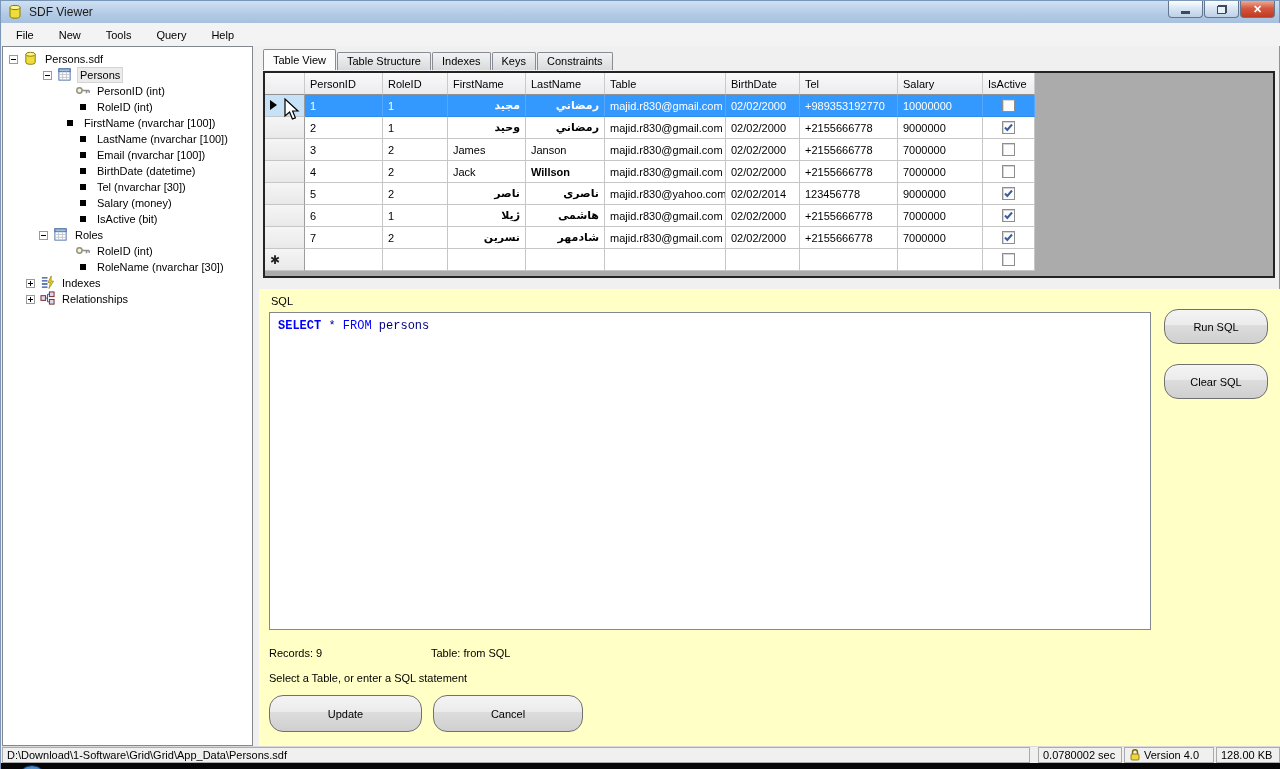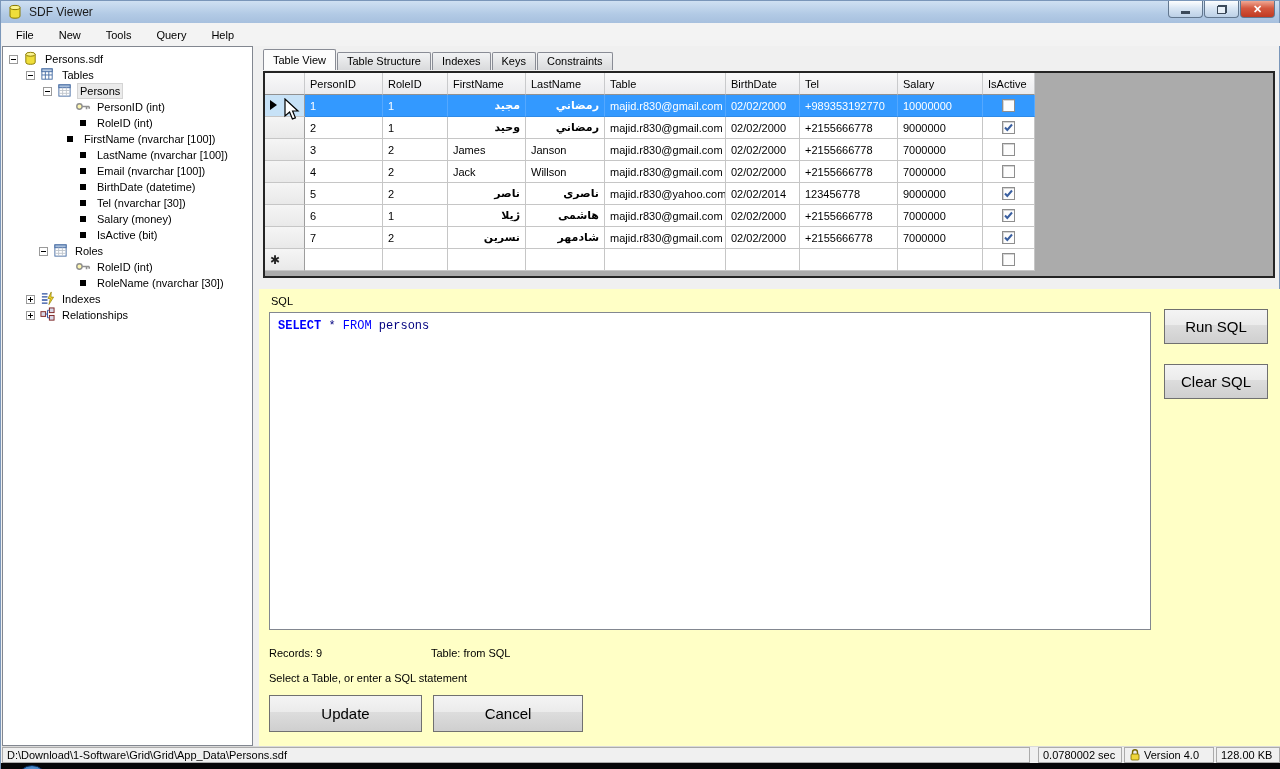--- a/index.html
+++ b/index.html
@@ -67,23 +67,23 @@
   .cb svg { display:block; }
 
   
   #sqlpanel { position:absolute; left:258px; top:288px; width:1021px; height:457px; background:#FFFFC6; }
   #sql-label { position:absolute; left:12px; top:6px; }
   #sql-editor { position:absolute; left:10px; top:23px; width:882px; height:318px; background:#fff;
     border:1px solid #828790; font-family:"Liberation Mono", monospace; font-size:12px; padding:6px 8px; cursor:text; }
   #sql-editor .kwb { color:#0000FF; font-weight:bold; }
   #sql-editor .kw { color:#0000FF; }
   #sql-editor .plain { color:#00007F; }
-  .winbtn { position:absolute; border:1px solid #707070; border-radius:0; color:#000;
+  .winbtn { position:absolute; border:1px solid #707070; border-radius:14px; color:#000;
     background:linear-gradient(#F4F4F4,#EBEBEB 45%,#DDDDDD 46%,#CFCFCF); text-align:left; cursor:default;
-    display:flex; align-items:center; justify-content:center; font-size:15px; }
+    display:flex; align-items:center; justify-content:center; font-size:11px; }
   #btn-run { left:905px; top:20px; width:104px; height:35px; }
   #btn-clear { left:905px; top:75px; width:104px; height:35px; }
   #records-label { position:absolute; left:10px; top:358px; }
   #table-label { position:absolute; left:172px; top:358px; }
   #hint-label { position:absolute; left:10px; top:383px; }
   #btn-update { left:10px; top:406px; width:153px; height:37px; }
   #btn-cancel { left:174px; top:406px; width:150px; height:37px; }
 
   
   #statusbar { position:absolute; left:1px; top:745px; width:1278px; height:17px; background:#F0F0F0;
@@ -140,29 +140,20 @@
 
   <div id="treepanel">
       <div class="titem" style="padding-left: 6px;">
         <span class="expander"></span>
         <span class="ticon"><svg width="15" height="15" viewBox="0 0 16 16">
             <path d="M3 3.5 L3 12 A5 2.2 0 0 0 13 12 L13 3.5 Z" fill="#EFDE3A" stroke="#8A7A00"></path>
             <ellipse cx="8" cy="3.5" rx="5" ry="2.1" fill="#FBF490" stroke="#8A7A00"></ellipse>
           </svg></span>
         <span class="tlabel">Persons.sdf</span>
       </div>
-      <div class="titem" style="padding-left: 23px;">
-        <span class="expander"></span>
-        <span class="ticon"><svg width="15" height="15" viewBox="0 0 16 16">
-            <rect x="2" y="2" width="11" height="11" fill="#fff" stroke="#4A6FA5"></rect>
-            <rect x="2" y="2" width="11" height="3" fill="#B9CCE4" stroke="#4A6FA5"></rect>
-            <path d="M2 8.5 H13 M5.7 5 V13 M9.4 5 V13" stroke="#4A6FA5" fill="none"></path>
-          </svg></span>
-        <span class="tlabel">Tables</span>
-      </div>
       <div class="titem" style="padding-left: 40px;">
         <span class="expander"></span>
         <span class="ticon"><svg width="15" height="15" viewBox="0 0 16 16">
             <rect x="2" y="2" width="12" height="12" fill="#fff" stroke="#4A6FA5"></rect>
             <rect x="2" y="2" width="12" height="3" fill="#A8BFDC" stroke="#4A6FA5"></rect>
             <path d="M2 8 H14 M2 11 H14 M6 5 V14 M10 5 V14" stroke="#C0C6CE" fill="none"></path>
           </svg></span>
         <span class="tlabel sel">Persons</span>
       </div>
       <div class="titem" style="padding-left: 57px;">
@@ -326,21 +317,21 @@
         <div class="gcell" style="width: 52px; flex: 0 0 auto; justify-content: center;">
           <span class="cb"></span>
         </div>
         <div class="gfill" style="width: 0px; flex: 0 0 auto;"></div>
       </div>
       <div class="grow">
         <div class="rowhead" style="width: 40px; flex: 0 0 auto;"></div>
         <div class="gcell" style="width: 78px; flex: 0 0 auto;">4</div>
         <div class="gcell" style="width: 65px; flex: 0 0 auto;">2</div>
         <div class="gcell" style="width: 78px; flex: 0 0 auto;">Jack</div>
-        <div class="gcell" style="width: 79px; flex: 0 0 auto;">Willson</div>
+        <div class="gcell" style="width: 79px; flex: 0 0 auto; font-weight: bold;">Willson</div>
         <div class="gcell" style="width: 121px; flex: 0 0 auto;">majid.r830@gmail.com</div>
         <div class="gcell" style="width: 74px; flex: 0 0 auto;">02/02/2000</div>
         <div class="gcell" style="width: 98px; flex: 0 0 auto;">+2155666778</div>
         <div class="gcell" style="width: 85px; flex: 0 0 auto;">7000000</div>
         <div class="gcell" style="width: 52px; flex: 0 0 auto; justify-content: center;">
           <span class="cb"></span>
         </div>
         <div class="gfill" style="width: 0px; flex: 0 0 auto;"></div>
       </div>
       <div class="grow">

